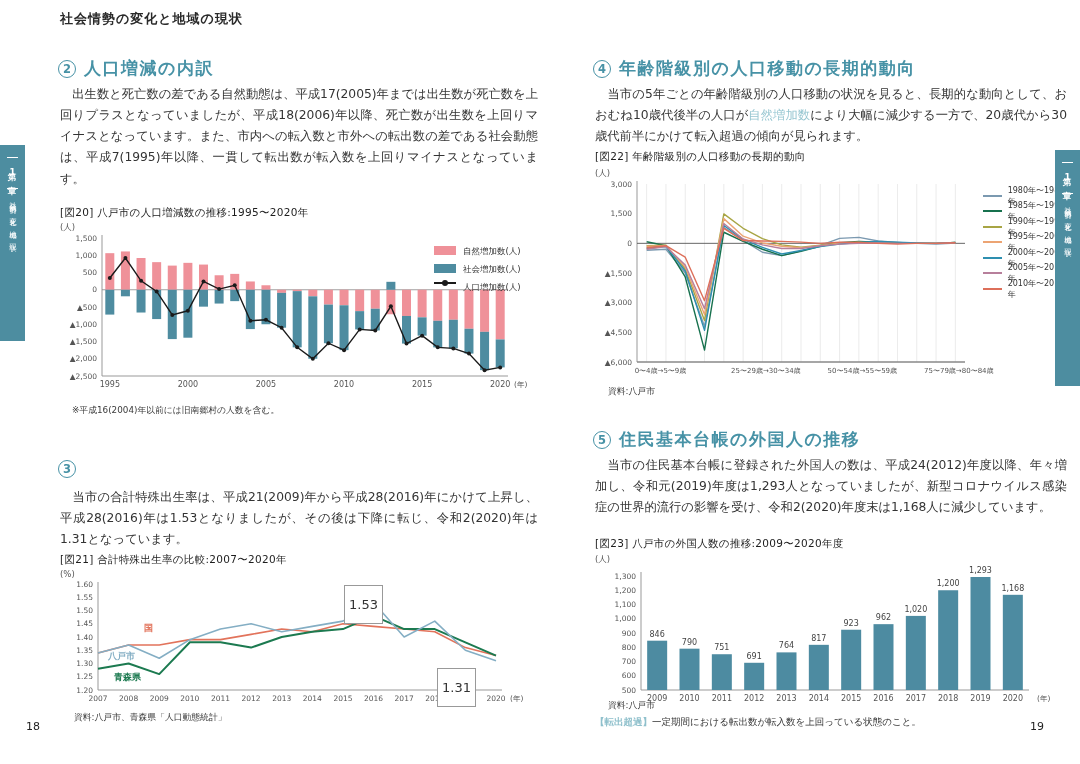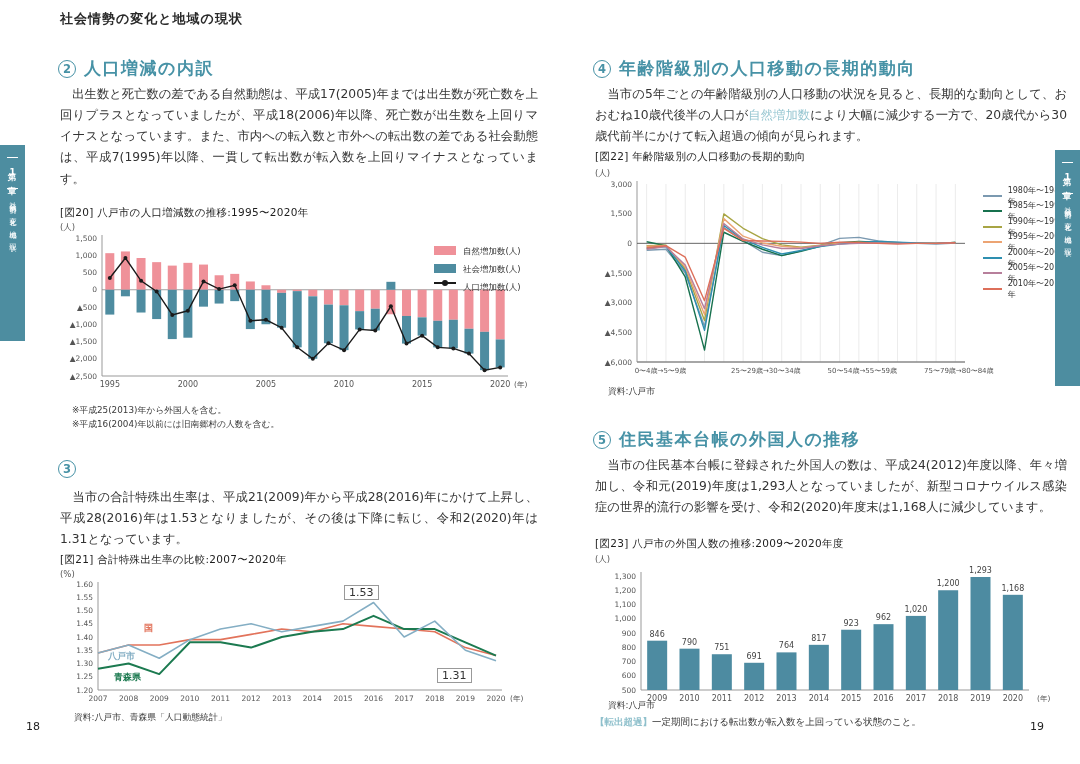--- a/index.html
+++ b/index.html
@@ -31,21 +31,21 @@
   .tab-chapter{writing-mode:vertical-rl;text-orientation:upright;font-size:8.5px;letter-spacing:2px;font-weight:bold}
   .tab-label{writing-mode:vertical-rl;text-orientation:upright;font-size:7px;letter-spacing:1.6px}
 
   .chart-wrap{position:absolute}
   .lg-box{position:absolute;left:378px;top:16px}
   .lg-row{display:flex;gap:7px;height:18px;font-size:8.5px;color:#333}
   .sw{width:22px;height:9px;display:inline-block}
   .line-swatch{width:22px;height:2px;background:#1a1a1a;position:relative;display:inline-block}
   .line-swatch::after{content:"";position:absolute;left:8px;top:-2px;width:6px;height:6px;border-radius:50%;background:#1a1a1a}
 
-  .ann-box{position:absolute;border:1px solid #999;background:#fff;font-size:11px;padding:0 4px;line-height:13px;color:#333}
+  .ann-box{position:absolute;border:1px solid #999;background:#fff;font-size:13px;padding:12px 4px;line-height:13px;color:#333}
   .series-label{position:absolute;font-size:9px;font-weight:bold}
   .lbl-kuni{left:88px;top:44px;color:#e2735b}
   .lbl-hachi{left:52px;top:72px;color:#84aec4}
   .lbl-aomori{left:58px;top:93px;color:#1c7a50}
   .ann-1{left:288px;top:7px}
   .ann-2{left:381px;top:90px}
 
   .f22-legend{position:absolute;left:390px;top:12px}
   .f22-lg-row{display:flex;align-items:center;gap:6px;height:15.5px;font-size:8px;color:#333}
   .f22-sw{width:20px;height:2px;display:inline-block}
@@ -177,21 +177,20 @@
       <span>社会増加数(人)</span>
     </div>
     <div class="lg-row">
       <span class="line-swatch"></span>
       <span>人口増加数(人)</span>
     </div>
   </div>
 </div>
 
 <div class="abs fig-note" style="left:72px;top:404px;width:460px">
-  <div>※平成25(2013)年から外国人を含む。</div>
   <div>※平成16(2004)年以前には旧南郷村の人数を含む。</div>
 </div>
 
 <div class="abs sec-head" style="left:58px;top:460px">
   <span class="sec-num">3</span>
 </div>
 <div class="abs para" style="left:60px;top:487px;width:478px">
   <p>　当市の合計特殊出生率は、平成21(2009)年から平成28(2016)年にかけて上昇し、平成28(2016)年は1.53となりましたが、その後は下降に転じ、令和2(2020)年は1.31となっています。</p>
 </div>
 

